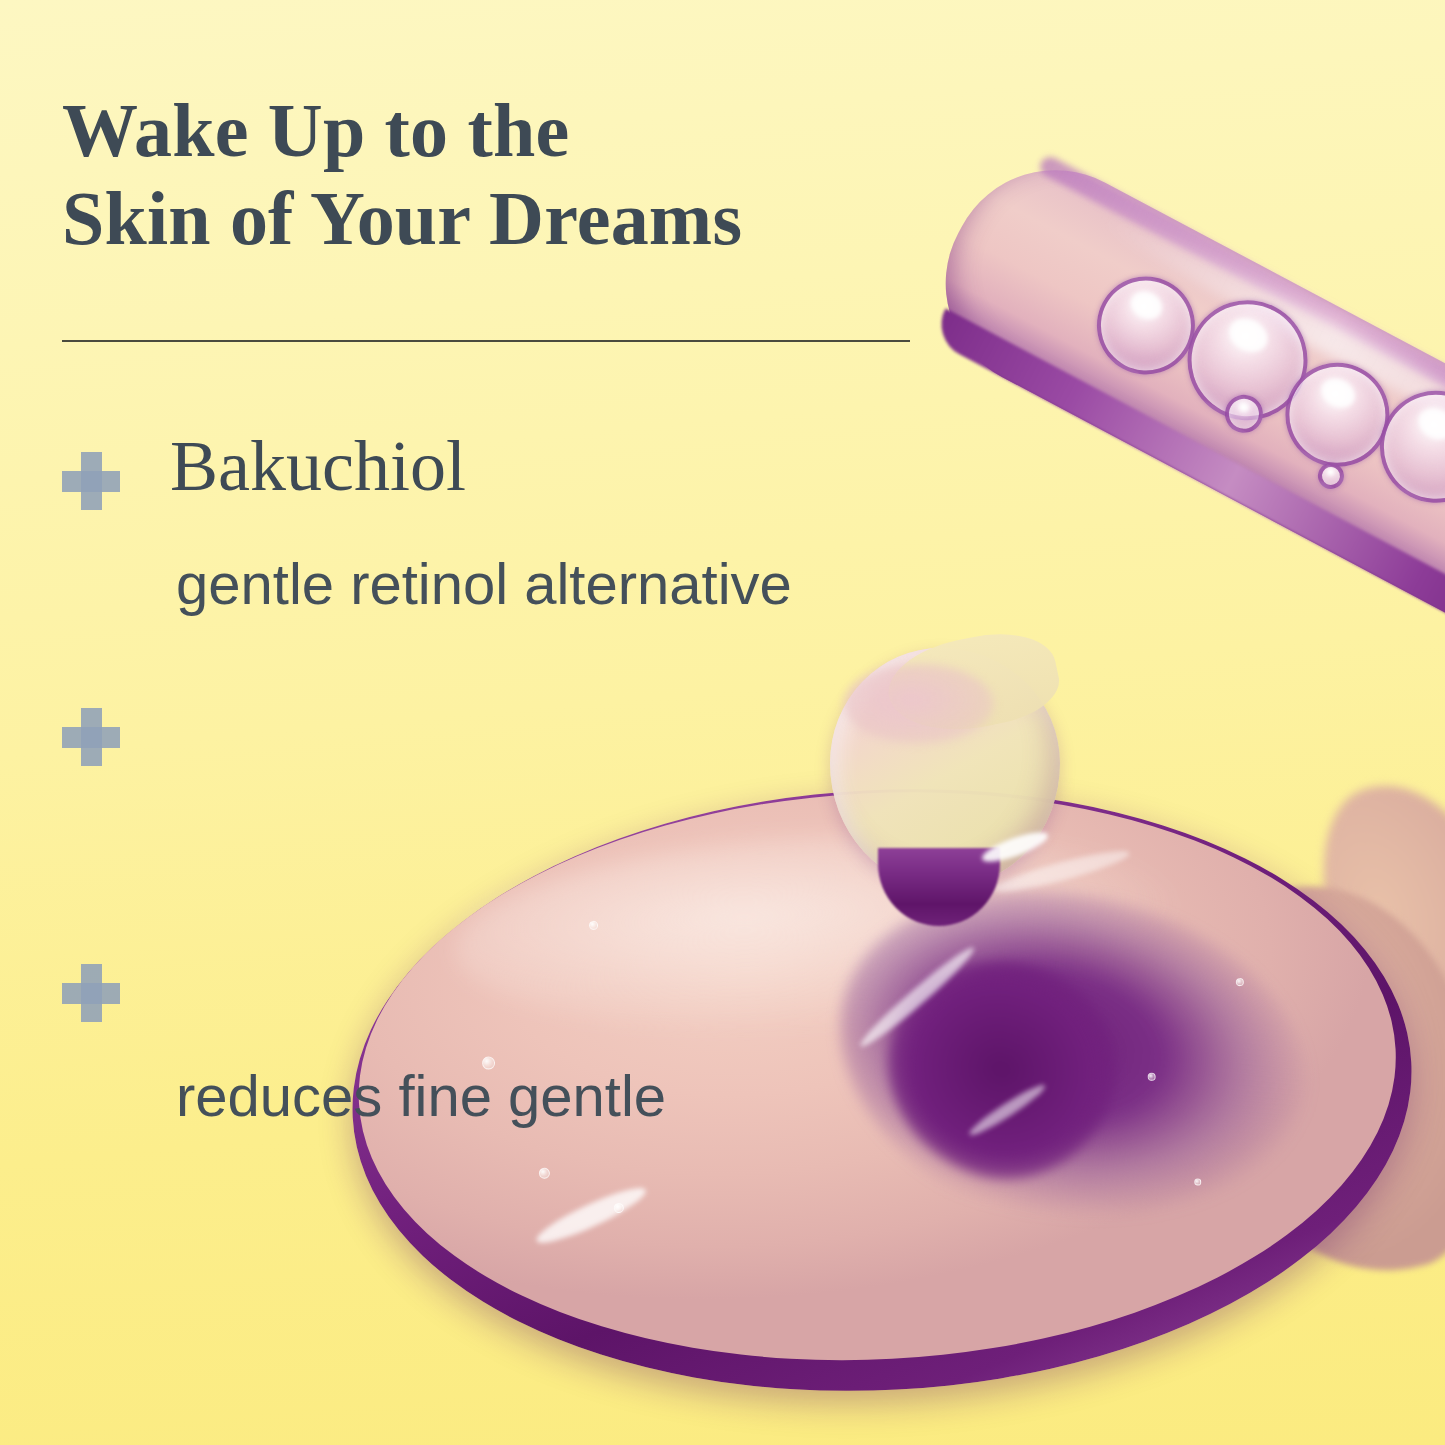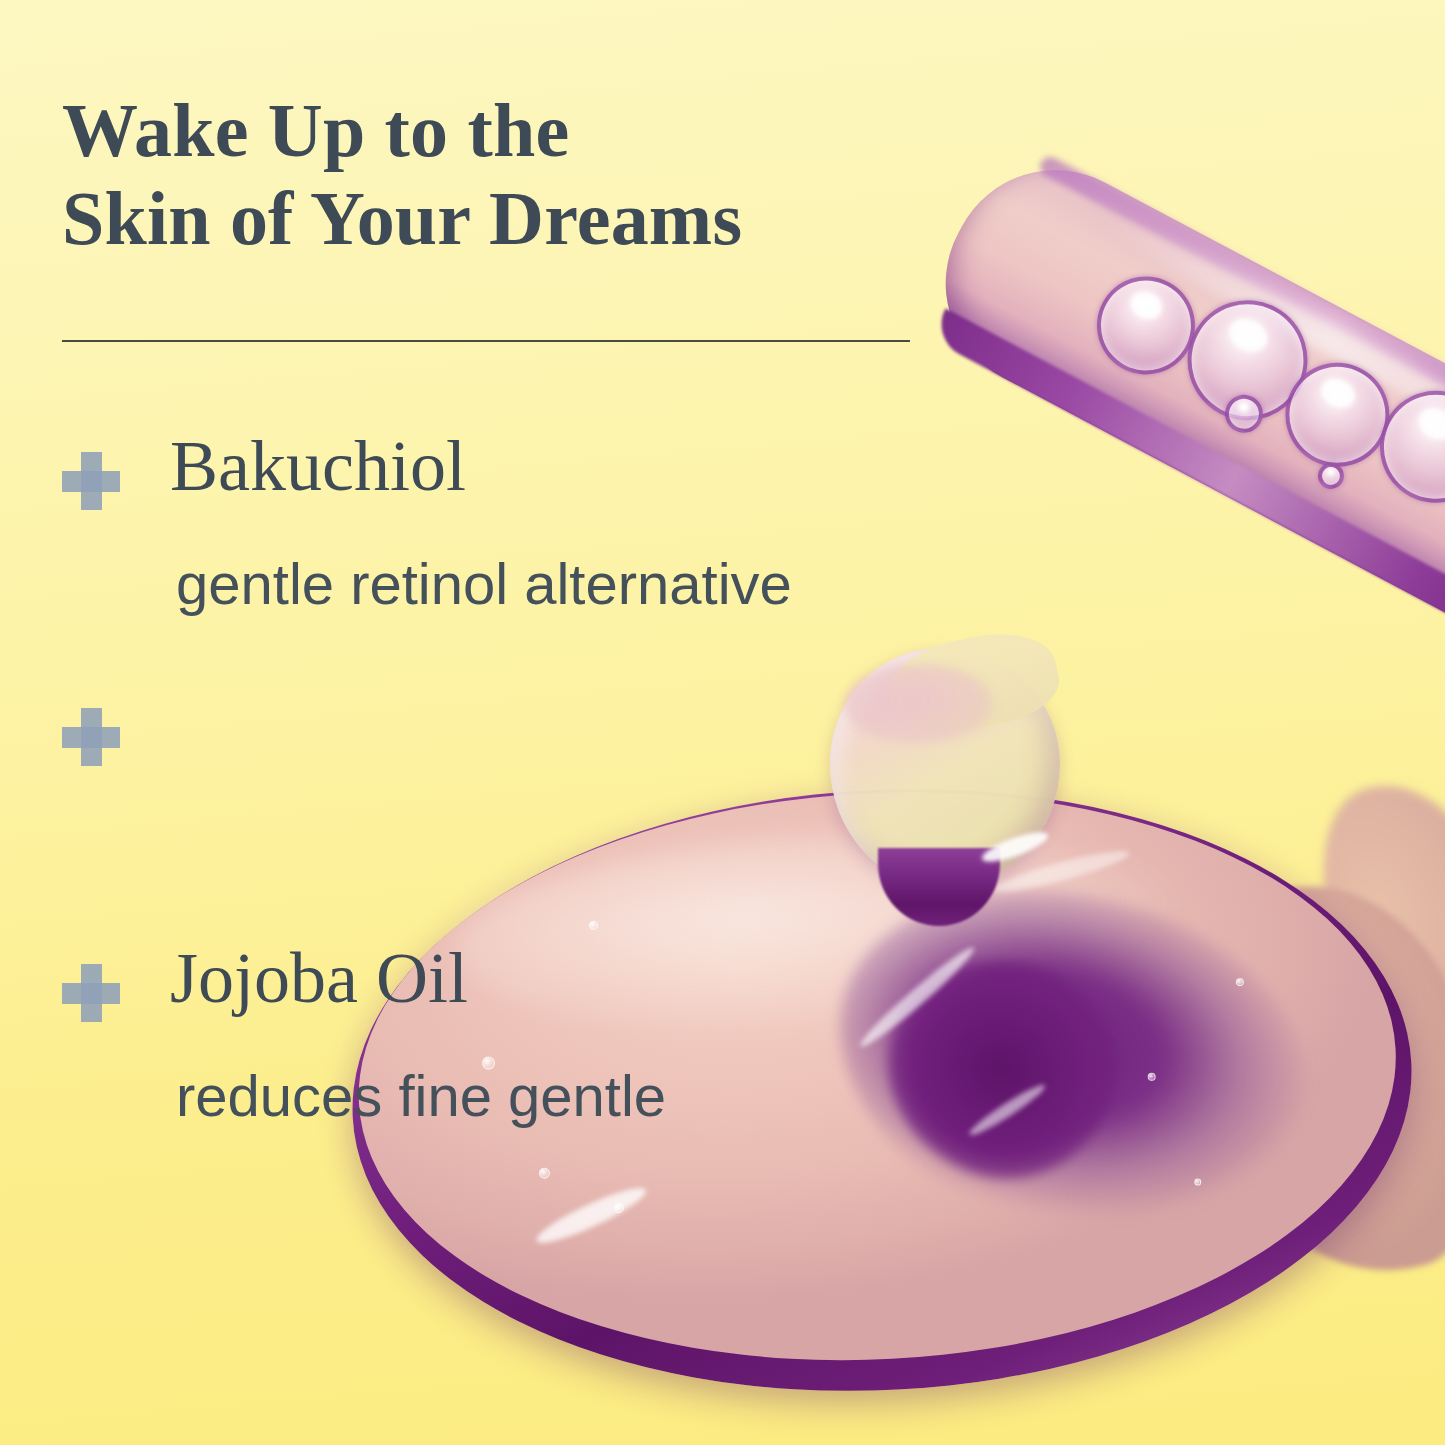--- a/index.html
+++ b/index.html
@@ -443,20 +443,19 @@
           <span class="bar h"></span>
           <span class="bar v"></span>
         </div>
       </div>
 
       <div class="benefit">
         <div class="plus-icon">
           <span class="bar h"></span>
           <span class="bar v"></span>
         </div>
-        <div class="benefit-name">Jojoba Oil</div>
         <div class="benefit-desc">reduces fine gentle</div>
       </div>
 
     </div>
   </div>
 
 </div>
 
 </body></html>

